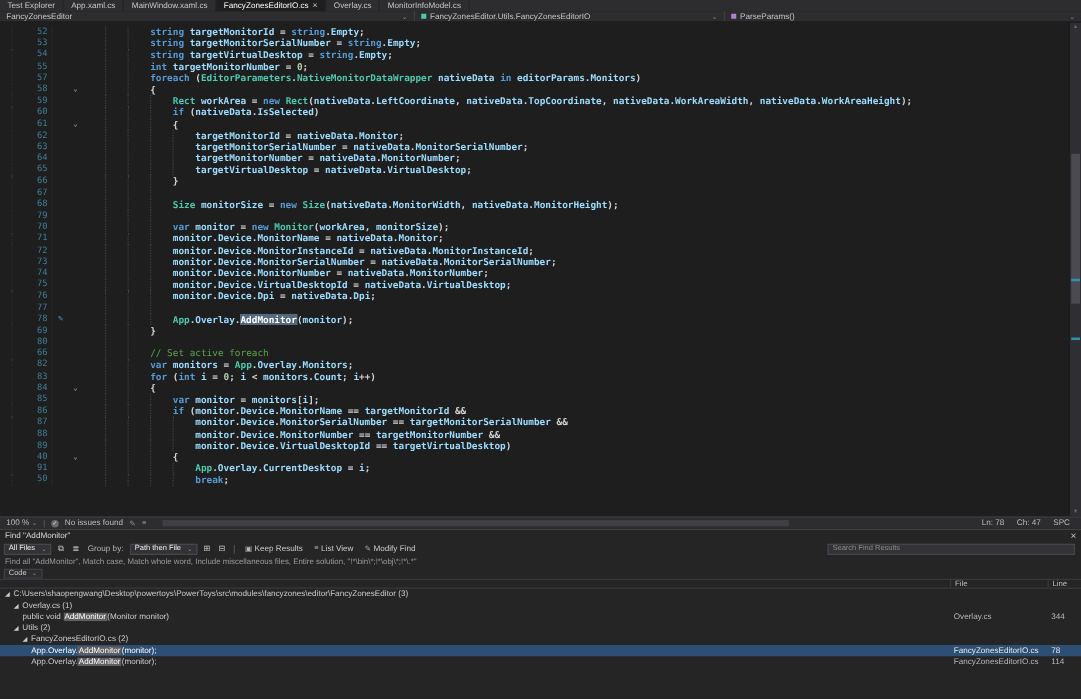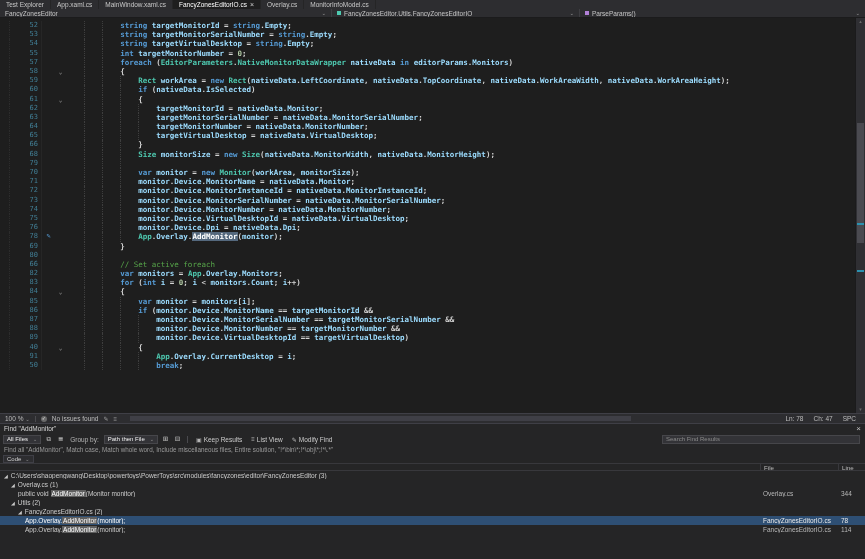--- a/index.html
+++ b/index.html
@@ -129,29 +129,31 @@
       <div class="code-line"><div class="bp-margin"></div><div class="lnum">57</div><div class="glyph-col"></div><div class="fold-col"></div><div class="code-text"><span class="ind"></span><span class="ind g"></span><span class="ind g"></span><span class="tk-k">foreach</span><span class="tk-p"> (</span><span class="tk-t">EditorParameters</span><span class="tk-p">.</span><span class="tk-t">NativeMonitorDataWrapper</span><span class="tk-p"> </span><span class="tk-v">nativeData</span><span class="tk-p"> </span><span class="tk-k">in</span><span class="tk-p"> </span><span class="tk-v">editorParams</span><span class="tk-p">.</span><span class="tk-v">Monitors</span><span class="tk-p">)</span></div></div>
       <div class="code-line"><div class="bp-margin"></div><div class="lnum">58</div><div class="glyph-col"></div><div class="fold-col">⌄</div><div class="code-text"><span class="ind"></span><span class="ind g"></span><span class="ind g"></span><span class="tk-p">{</span></div></div>
       <div class="code-line"><div class="bp-margin"></div><div class="lnum">59</div><div class="glyph-col"></div><div class="fold-col"></div><div class="code-text"><span class="ind"></span><span class="ind g"></span><span class="ind g"></span><span class="ind g"></span><span class="tk-t">Rect</span><span class="tk-p"> </span><span class="tk-v">workArea</span><span class="tk-p"> = </span><span class="tk-k">new</span><span class="tk-p"> </span><span class="tk-t">Rect</span><span class="tk-p">(</span><span class="tk-v">nativeData</span><span class="tk-p">.</span><span class="tk-v">LeftCoordinate</span><span class="tk-p">, </span><span class="tk-v">nativeData</span><span class="tk-p">.</span><span class="tk-v">TopCoordinate</span><span class="tk-p">, </span><span class="tk-v">nativeData</span><span class="tk-p">.</span><span class="tk-v">WorkAreaWidth</span><span class="tk-p">, </span><span class="tk-v">nativeData</span><span class="tk-p">.</span><span class="tk-v">WorkAreaHeight</span><span class="tk-p">);</span></div></div>
       <div class="code-line"><div class="bp-margin"></div><div class="lnum">60</div><div class="glyph-col"></div><div class="fold-col"></div><div class="code-text"><span class="ind"></span><span class="ind g"></span><span class="ind g"></span><span class="ind g"></span><span class="tk-k">if</span><span class="tk-p"> (</span><span class="tk-v">nativeData</span><span class="tk-p">.</span><span class="tk-v">IsSelected</span><span class="tk-p">)</span></div></div>
       <div class="code-line"><div class="bp-margin"></div><div class="lnum">61</div><div class="glyph-col"></div><div class="fold-col">⌄</div><div class="code-text"><span class="ind"></span><span class="ind g"></span><span class="ind g"></span><span class="ind g"></span><span class="tk-p">{</span></div></div>
       <div class="code-line"><div class="bp-margin"></div><div class="lnum">62</div><div class="glyph-col"></div><div class="fold-col"></div><div class="code-text"><span class="ind"></span><span class="ind g"></span><span class="ind g"></span><span class="ind g"></span><span class="ind g"></span><span class="tk-v">targetMonitorId</span><span class="tk-p"> = </span><span class="tk-v">nativeData</span><span class="tk-p">.</span><span class="tk-v">Monitor</span><span class="tk-p">;</span></div></div>
       <div class="code-line"><div class="bp-margin"></div><div class="lnum">63</div><div class="glyph-col"></div><div class="fold-col"></div><div class="code-text"><span class="ind"></span><span class="ind g"></span><span class="ind g"></span><span class="ind g"></span><span class="ind g"></span><span class="tk-v">targetMonitorSerialNumber</span><span class="tk-p"> = </span><span class="tk-v">nativeData</span><span class="tk-p">.</span><span class="tk-v">MonitorSerialNumber</span><span class="tk-p">;</span></div></div>
       <div class="code-line"><div class="bp-margin"></div><div class="lnum">64</div><div class="glyph-col"></div><div class="fold-col"></div><div class="code-text"><span class="ind"></span><span class="ind g"></span><span class="ind g"></span><span class="ind g"></span><span class="ind g"></span><span class="tk-v">targetMonitorNumber</span><span class="tk-p"> = </span><span class="tk-v">nativeData</span><span class="tk-p">.</span><span class="tk-v">MonitorNumber</span><span class="tk-p">;</span></div></div>
       <div class="code-line"><div class="bp-margin"></div><div class="lnum">65</div><div class="glyph-col"></div><div class="fold-col"></div><div class="code-text"><span class="ind"></span><span class="ind g"></span><span class="ind g"></span><span class="ind g"></span><span class="ind g"></span><span class="tk-v">targetVirtualDesktop</span><span class="tk-p"> = </span><span class="tk-v">nativeData</span><span class="tk-p">.</span><span class="tk-v">VirtualDesktop</span><span class="tk-p">;</span></div></div>
       <div class="code-line"><div class="bp-margin"></div><div class="lnum">66</div><div class="glyph-col"></div><div class="fold-col"></div><div class="code-text"><span class="ind"></span><span class="ind g"></span><span class="ind g"></span><span class="ind g"></span><span class="tk-p">}</span></div></div>
+      <div class="code-line"><div class="bp-margin"></div><div class="lnum">67</div><div class="glyph-col"></div><div class="fold-col"></div><div class="code-text"><span class="ind"></span><span class="ind g"></span><span class="ind g"></span><span class="ind g"></span></div></div>
       <div class="code-line"><div class="bp-margin"></div><div class="lnum">68</div><div class="glyph-col"></div><div class="fold-col"></div><div class="code-text"><span class="ind"></span><span class="ind g"></span><span class="ind g"></span><span class="ind g"></span><span class="tk-t">Size</span><span class="tk-p"> </span><span class="tk-v">monitorSize</span><span class="tk-p"> = </span><span class="tk-k">new</span><span class="tk-p"> </span><span class="tk-t">Size</span><span class="tk-p">(</span><span class="tk-v">nativeData</span><span class="tk-p">.</span><span class="tk-v">MonitorWidth</span><span class="tk-p">, </span><span class="tk-v">nativeData</span><span class="tk-p">.</span><span class="tk-v">MonitorHeight</span><span class="tk-p">);</span></div></div>
       <div class="code-line"><div class="bp-margin"></div><div class="lnum">79</div><div class="glyph-col"></div><div class="fold-col"></div><div class="code-text"><span class="ind"></span><span class="ind g"></span><span class="ind g"></span><span class="ind g"></span></div></div>
       <div class="code-line"><div class="bp-margin"></div><div class="lnum">70</div><div class="glyph-col"></div><div class="fold-col"></div><div class="code-text"><span class="ind"></span><span class="ind g"></span><span class="ind g"></span><span class="ind g"></span><span class="tk-k">var</span><span class="tk-p"> </span><span class="tk-v">monitor</span><span class="tk-p"> = </span><span class="tk-k">new</span><span class="tk-p"> </span><span class="tk-t">Monitor</span><span class="tk-p">(</span><span class="tk-v">workArea</span><span class="tk-p">, </span><span class="tk-v">monitorSize</span><span class="tk-p">);</span></div></div>
       <div class="code-line"><div class="bp-margin"></div><div class="lnum">71</div><div class="glyph-col"></div><div class="fold-col"></div><div class="code-text"><span class="ind"></span><span class="ind g"></span><span class="ind g"></span><span class="ind g"></span><span class="tk-v">monitor</span><span class="tk-p">.</span><span class="tk-v">Device</span><span class="tk-p">.</span><span class="tk-v">MonitorName</span><span class="tk-p"> = </span><span class="tk-v">nativeData</span><span class="tk-p">.</span><span class="tk-v">Monitor</span><span class="tk-p">;</span></div></div>
       <div class="code-line"><div class="bp-margin"></div><div class="lnum">72</div><div class="glyph-col"></div><div class="fold-col"></div><div class="code-text"><span class="ind"></span><span class="ind g"></span><span class="ind g"></span><span class="ind g"></span><span class="tk-v">monitor</span><span class="tk-p">.</span><span class="tk-v">Device</span><span class="tk-p">.</span><span class="tk-v">MonitorInstanceId</span><span class="tk-p"> = </span><span class="tk-v">nativeData</span><span class="tk-p">.</span><span class="tk-v">MonitorInstanceId</span><span class="tk-p">;</span></div></div>
       <div class="code-line"><div class="bp-margin"></div><div class="lnum">73</div><div class="glyph-col"></div><div class="fold-col"></div><div class="code-text"><span class="ind"></span><span class="ind g"></span><span class="ind g"></span><span class="ind g"></span><span class="tk-v">monitor</span><span class="tk-p">.</span><span class="tk-v">Device</span><span class="tk-p">.</span><span class="tk-v">MonitorSerialNumber</span><span class="tk-p"> = </span><span class="tk-v">nativeData</span><span class="tk-p">.</span><span class="tk-v">MonitorSerialNumber</span><span class="tk-p">;</span></div></div>
       <div class="code-line"><div class="bp-margin"></div><div class="lnum">74</div><div class="glyph-col"></div><div class="fold-col"></div><div class="code-text"><span class="ind"></span><span class="ind g"></span><span class="ind g"></span><span class="ind g"></span><span class="tk-v">monitor</span><span class="tk-p">.</span><span class="tk-v">Device</span><span class="tk-p">.</span><span class="tk-v">MonitorNumber</span><span class="tk-p"> = </span><span class="tk-v">nativeData</span><span class="tk-p">.</span><span class="tk-v">MonitorNumber</span><span class="tk-p">;</span></div></div>
       <div class="code-line"><div class="bp-margin"></div><div class="lnum">75</div><div class="glyph-col"></div><div class="fold-col"></div><div class="code-text"><span class="ind"></span><span class="ind g"></span><span class="ind g"></span><span class="ind g"></span><span class="tk-v">monitor</span><span class="tk-p">.</span><span class="tk-v">Device</span><span class="tk-p">.</span><span class="tk-v">VirtualDesktopId</span><span class="tk-p"> = </span><span class="tk-v">nativeData</span><span class="tk-p">.</span><span class="tk-v">VirtualDesktop</span><span class="tk-p">;</span></div></div>
       <div class="code-line"><div class="bp-margin"></div><div class="lnum">76</div><div class="glyph-col"></div><div class="fold-col"></div><div class="code-text"><span class="ind"></span><span class="ind g"></span><span class="ind g"></span><span class="ind g"></span><span class="tk-v">monitor</span><span class="tk-p">.</span><span class="tk-v">Device</span><span class="tk-p">.</span><span class="tk-v">Dpi</span><span class="tk-p"> = </span><span class="tk-v">nativeData</span><span class="tk-p">.</span><span class="tk-v">Dpi</span><span class="tk-p">;</span></div></div>
+      <div class="code-line"><div class="bp-margin"></div><div class="lnum">77</div><div class="glyph-col"></div><div class="fold-col"></div><div class="code-text"><span class="ind"></span><span class="ind g"></span><span class="ind g"></span><span class="ind g"></span></div></div>
       <div class="code-line"><div class="bp-margin"></div><div class="lnum">78</div><div class="glyph-col pencil">✎</div><div class="fold-col"></div><div class="code-text"><span class="ind"></span><span class="ind g"></span><span class="ind g"></span><span class="ind g"></span><span class="tk-t">App</span><span class="tk-p">.</span><span class="tk-v">Overlay</span><span class="tk-p">.</span><span class="tk-h">AddMonitor</span><span class="tk-p">(</span><span class="tk-v">monitor</span><span class="tk-p">);</span></div></div>
       <div class="code-line"><div class="bp-margin"></div><div class="lnum">69</div><div class="glyph-col"></div><div class="fold-col"></div><div class="code-text"><span class="ind"></span><span class="ind g"></span><span class="ind g"></span><span class="tk-p">}</span></div></div>
       <div class="code-line"><div class="bp-margin"></div><div class="lnum">80</div><div class="glyph-col"></div><div class="fold-col"></div><div class="code-text"><span class="ind"></span><span class="ind g"></span><span class="ind g"></span></div></div>
       <div class="code-line"><div class="bp-margin"></div><div class="lnum">66</div><div class="glyph-col"></div><div class="fold-col"></div><div class="code-text"><span class="ind"></span><span class="ind g"></span><span class="ind g"></span><span class="tk-c">// Set active foreach</span></div></div>
       <div class="code-line"><div class="bp-margin"></div><div class="lnum">82</div><div class="glyph-col"></div><div class="fold-col"></div><div class="code-text"><span class="ind"></span><span class="ind g"></span><span class="ind g"></span><span class="tk-k">var</span><span class="tk-p"> </span><span class="tk-v">monitors</span><span class="tk-p"> = </span><span class="tk-t">App</span><span class="tk-p">.</span><span class="tk-v">Overlay</span><span class="tk-p">.</span><span class="tk-v">Monitors</span><span class="tk-p">;</span></div></div>
       <div class="code-line"><div class="bp-margin"></div><div class="lnum">83</div><div class="glyph-col"></div><div class="fold-col"></div><div class="code-text"><span class="ind"></span><span class="ind g"></span><span class="ind g"></span><span class="tk-k">for</span><span class="tk-p"> (</span><span class="tk-k">int</span><span class="tk-p"> </span><span class="tk-v">i</span><span class="tk-p"> = </span><span class="tk-n">0</span><span class="tk-p">; </span><span class="tk-v">i</span><span class="tk-p"> &lt; </span><span class="tk-v">monitors</span><span class="tk-p">.</span><span class="tk-v">Count</span><span class="tk-p">; </span><span class="tk-v">i</span><span class="tk-p">++)</span></div></div>
       <div class="code-line"><div class="bp-margin"></div><div class="lnum">84</div><div class="glyph-col"></div><div class="fold-col">⌄</div><div class="code-text"><span class="ind"></span><span class="ind g"></span><span class="ind g"></span><span class="tk-p">{</span></div></div>
       <div class="code-line"><div class="bp-margin"></div><div class="lnum">85</div><div class="glyph-col"></div><div class="fold-col"></div><div class="code-text"><span class="ind"></span><span class="ind g"></span><span class="ind g"></span><span class="ind g"></span><span class="tk-k">var</span><span class="tk-p"> </span><span class="tk-v">monitor</span><span class="tk-p"> = </span><span class="tk-v">monitors</span><span class="tk-p">[</span><span class="tk-v">i</span><span class="tk-p">];</span></div></div>
       <div class="code-line"><div class="bp-margin"></div><div class="lnum">86</div><div class="glyph-col"></div><div class="fold-col"></div><div class="code-text"><span class="ind"></span><span class="ind g"></span><span class="ind g"></span><span class="ind g"></span><span class="tk-k">if</span><span class="tk-p"> (</span><span class="tk-v">monitor</span><span class="tk-p">.</span><span class="tk-v">Device</span><span class="tk-p">.</span><span class="tk-v">MonitorName</span><span class="tk-p"> == </span><span class="tk-v">targetMonitorId</span><span class="tk-p"> &amp;&amp;</span></div></div>
       <div class="code-line"><div class="bp-margin"></div><div class="lnum">87</div><div class="glyph-col"></div><div class="fold-col"></div><div class="code-text"><span class="ind"></span><span class="ind g"></span><span class="ind g"></span><span class="ind g"></span><span class="ind g"></span><span class="tk-v">monitor</span><span class="tk-p">.</span><span class="tk-v">Device</span><span class="tk-p">.</span><span class="tk-v">MonitorSerialNumber</span><span class="tk-p"> == </span><span class="tk-v">targetMonitorSerialNumber</span><span class="tk-p"> &amp;&amp;</span></div></div>

